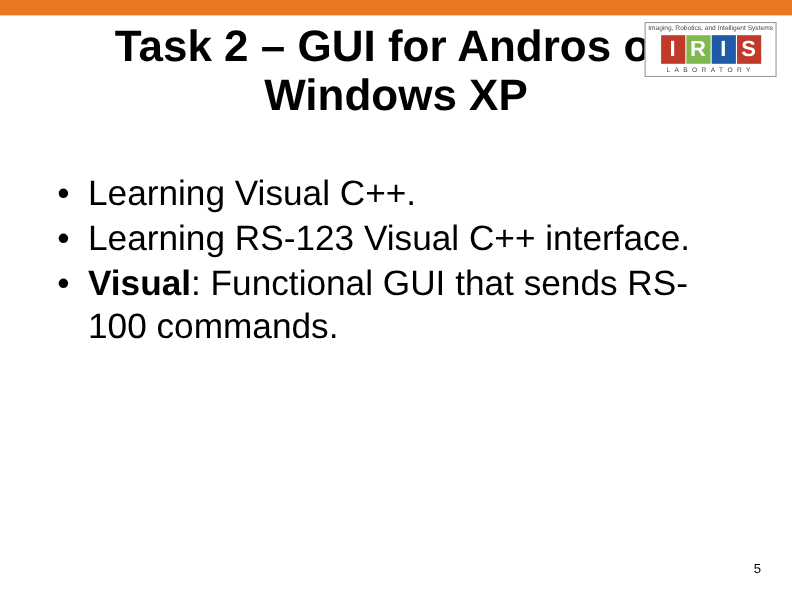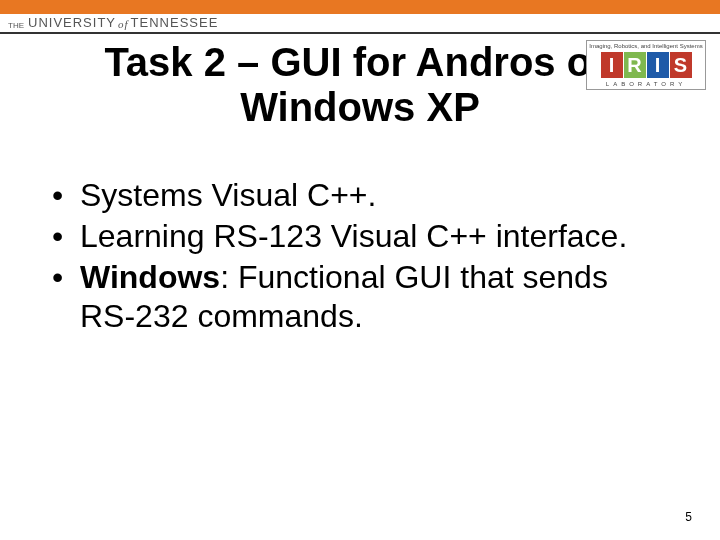--- a/index.html
+++ b/index.html
@@ -101,51 +101,45 @@
     color: #000;
   }
 </style>
 </head>
 <body>
 
 <div class="slide">
 
   <div class="top-orange-bar"></div>
 
-  <div class="university-bar">
-    <span class="uni-the">THE</span>
-    <span class="uni-university">UNIVERSITY</span>
-    <span class="uni-of">of</span>
-    <span class="uni-tennessee">TENNESSEE</span>
-  </div>
 
   <div class="title-region">
     <h1 class="title">Task 2 – GUI for Andros on Windows XP</h1>
     <div class="logo-box">
       <div class="logo-top-text">Imaging, Robotics, and Intelligent Systems</div>
       <div class="logo-iris">
         <div class="logo-letter logo-i1">I</div>
         <div class="logo-letter logo-r">R</div>
         <div class="logo-letter logo-i2">I</div>
         <div class="logo-letter logo-s">S</div>
       </div>
       <div class="logo-bottom-text">LABORATORY</div>
     </div>
   </div>
 
   <div class="body-text">
     <div class="bullet">
       <div class="bullet-dot">•</div>
-      <div class="bullet-content">Systems Visual C++.</div>
+      <div class="bullet-content">Learning Visual C++.</div>
     </div>
     <div class="bullet">
       <div class="bullet-dot">•</div>
       <div class="bullet-content">Learning RS-123 Visual C++ interface.</div>
     </div>
     <div class="bullet">
       <div class="bullet-dot">•</div>
-      <div class="bullet-content"><span class="bold">Windows</span><span>: Functional GUI that sends RS-232 commands.</span></div>
+      <div class="bullet-content"><span class="bold">Visual</span><span>: Functional GUI that sends RS-100 commands.</span></div>
     </div>
   </div>
 
   <div class="page-num">5</div>
 
 </div>
 
 </body></html>

